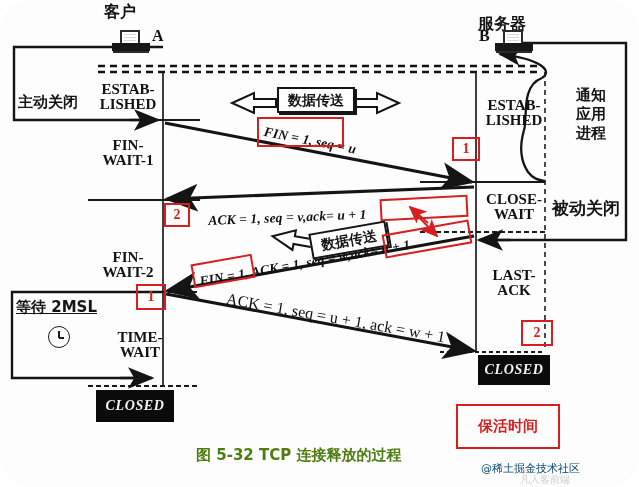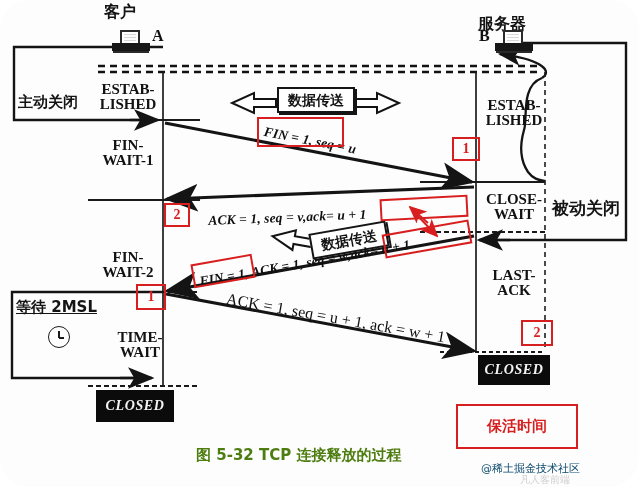--- a/index.html
+++ b/index.html
@@ -329,20 +329,25 @@
   <div class="abs state" style="left:474px; top:268px; width:80px;">
     <div>LAST-</div>
     <div>ACK</div>
   </div>
   <div class="abs closedbox" style="left:478px; top:355px; width:72px; height:30px;">CLOSED</div>
 
   <div class="abs cn" style="left:18px; top:95px; font-size:15px;">主动关闭</div>
 
   <div class="abs cn" style="left:552px; top:200px; font-size:17px;">被动关闭</div>
 
+  <div class="abs" style="left:576px; top:88px; width:48px;">
+    <div class="cn" style="font-size:15px;">通知</div>
+    <div class="cn" style="font-size:15px; margin-top:3px;">应用</div>
+    <div class="cn" style="font-size:15px; margin-top:3px;">进程</div>
+  </div>
 
   <div class="abs cn" style="left:16px; top:300px; font-size:15px;text-decoration:underline;">等待 2MSL</div>
   <div class="abs clock" style="left:48px; top:326px;"></div>
 
   <div class="abs databox" style="left:277px; top:87px; width:78px; height:26px;">
     <span class="cn">数据传送</span>
   </div>
   <div class="abs databox" style="left:310px; top:227px; width:78px; height:26px; transform:rotate(-10deg);">
     <span class="cn">数据传送</span>
   </div>
@@ -363,20 +368,20 @@
   <div class="abs redbox" style="left:192px; top:259px; width:62px; height:24px; transform:rotate(-10deg);"></div>
   <div class="abs redbox" style="left:383px; top:227px; width:88px; height:24px; transform:rotate(-10deg);"></div>
 
   <div class="abs" style="left:228px; top:290px; transform:rotate(10deg); transform-origin:left top;">ACK = 1, seq = u + 1, ack = w + 1</div>
 
   <div class="abs rednum" style="left:452px; top:137px; width:28px; height:24px;">1</div>
   <div class="abs rednum" style="left:164px; top:203px; width:26px; height:24px;">2</div>
   <div class="abs rednum" style="left:136px; top:284px; width:30px; height:26px;">1</div>
   <div class="abs rednum" style="left:521px; top:320px; width:32px; height:26px;">2</div>
 
-  <div class="abs redlabel" style="left:456px; top:404px; width:122px; height:45px;">保活时间</div>
+  <div class="abs redlabel" style="left:456px; top:404px; width:104px; height:45px;">保活时间</div>
 
   <div class="abs caption" style="left:196px; top:446px;">图 5-32    TCP 连接释放的过程</div>
 
   <div class="abs watermark" style="left:481px; top:461px;">@稀土掘金技术社区</div>
   <div class="abs watermark2" style="left:520px; top:473px;">凡人客前端</div>
 
 </div>
 
 </body></html>

